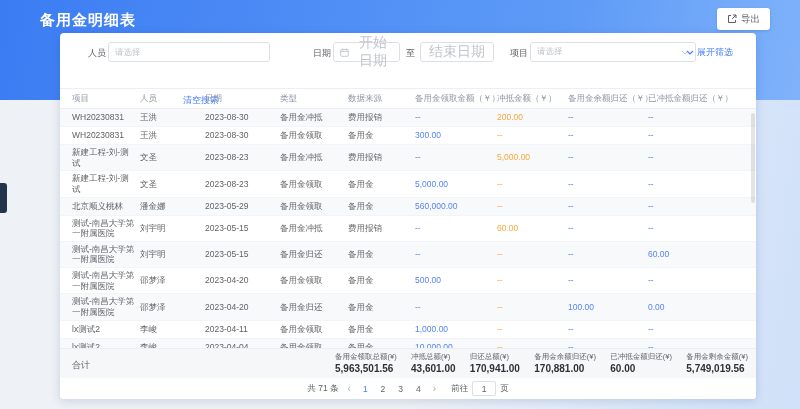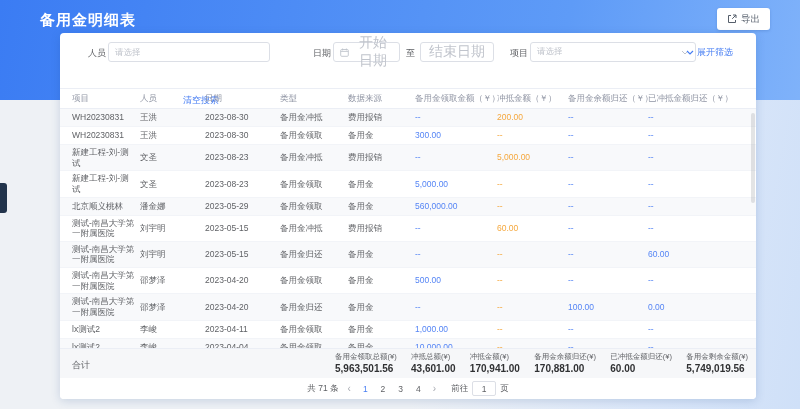--- a/index.html
+++ b/index.html
@@ -287,21 +287,21 @@
     <div class="summary-items">
       <div class="sum-item">
         <span class="lab">备用金领取总额(¥)</span>
         <span class="val">5,963,501.56</span>
       </div>
       <div class="sum-item">
         <span class="lab">冲抵总额(¥)</span>
         <span class="val">43,601.00</span>
       </div>
       <div class="sum-item">
-        <span class="lab">冲抵金额(¥)</span>
+        <span class="lab">归还总额(¥)</span>
         <span class="val">170,941.00</span>
       </div>
       <div class="sum-item">
         <span class="lab">备用金余额归还(¥)</span>
         <span class="val">170,881.00</span>
       </div>
       <div class="sum-item">
         <span class="lab">已冲抵金额归还(¥)</span>
         <span class="val">60.00</span>
       </div>

